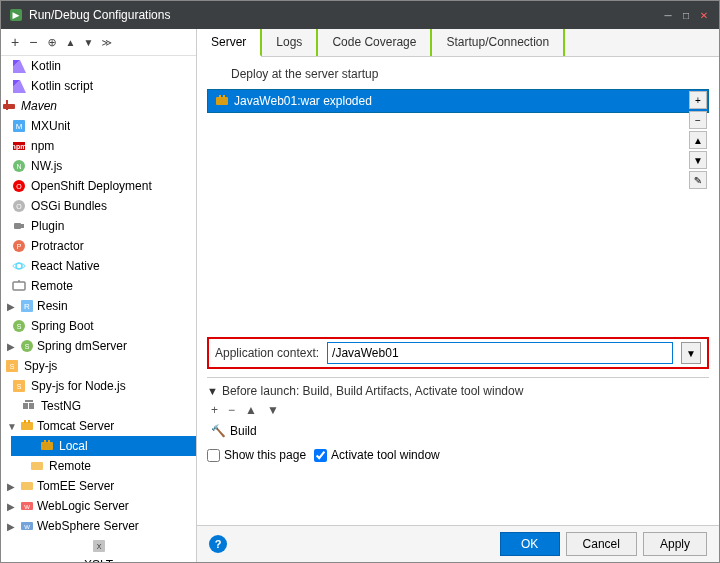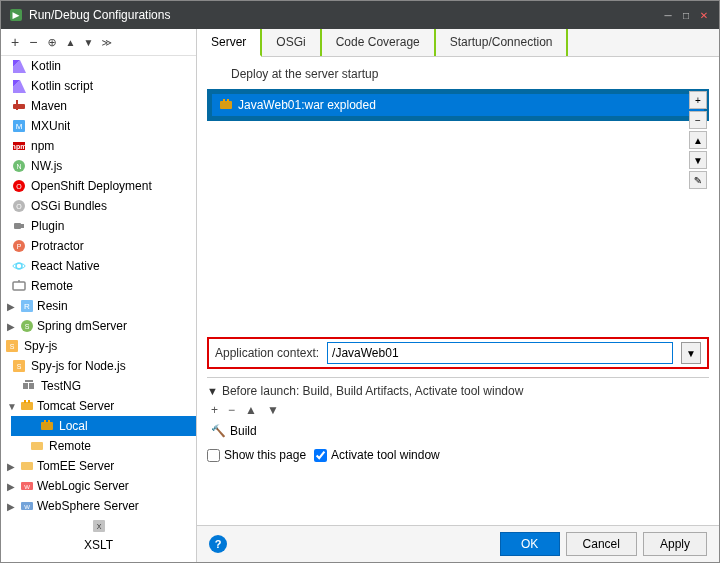--- a/index.html
+++ b/index.html
@@ -178,21 +178,21 @@
       gap: 8px;
       overflow: hidden;
     }
     .deploy-label {
       font-size: 12px;
       color: #333;
       margin-left: 24px;
     }
     .deploy-list {
       flex: 1;
-      border: 5px solid #0369a1;
+      border: 1px solid #0369a1;
       background: #e5e5e5;
       overflow-y: auto;
       position: relative;
       max-height: 260px;
     }
     .deploy-item {
       display: flex;
       align-items: center;
       padding: 3px 6px;
       gap: 4px;
@@ -423,21 +423,21 @@
         <div class="sidebar-item" style="padding-left:10px;">
           <div class="sidebar-item-icon icon-kotlin">
             <svg width="14" height="14" viewBox="0 0 14 14">
                 <polygon points="1,1 8,1 1,8" fill="#7F52FF"></polygon>
                 <polygon points="1,8 8,1 14,14 1,14" fill="#7F52FF" opacity="0.7"></polygon>
               </svg>
           </div>
           <span class="sidebar-item-label">Kotlin script</span>
         </div>
 
-        <div class="sidebar-item" style="padding-left:10px;">
+        <div class="sidebar-item" style="padding-left:0;font-style:italic;">
           <div class="sidebar-item-icon">
             <svg width="14" height="14" viewBox="0 0 14 14">
                 <rect x="1" y="5" width="12" height="5" rx="1" fill="#c0392b"></rect>
                 <rect x="4" y="1" width="2" height="10" fill="#c0392b"></rect>
               </svg>
           </div>
           <span class="sidebar-item-label">Maven</span>
         </div>
 
         <div class="sidebar-item" style="padding-left:10px;">
@@ -535,20 +535,29 @@
           <span class="expand-arrow">▶</span>
           <div class="sidebar-item-icon">
             <svg width="14" height="14" viewBox="0 0 14 14">
                 <rect x="1" y="1" width="12" height="12" rx="1" fill="#2196F3" opacity="0.6"></rect>
                 <text x="7" y="10" text-anchor="middle" font-size="8" fill="white">R</text>
               </svg>
           </div>
           <span class="sidebar-item-label">Resin</span>
         </div>
 
+        <div class="sidebar-item" style="padding-left:10px;">
+          <div class="sidebar-item-icon icon-spring">
+            <svg width="14" height="14" viewBox="0 0 14 14">
+                <circle cx="7" cy="7" r="6" fill="#6db33f" opacity="0.85"></circle>
+                <text x="7" y="10" text-anchor="middle" font-size="7" fill="white">S</text>
+              </svg>
+          </div>
+          <span class="sidebar-item-label">Spring Boot</span>
+        </div>
 
         <div class="sidebar-group" style="padding-left:6px;">
           <span class="expand-arrow">▶</span>
           <div class="sidebar-item-icon icon-spring">
             <svg width="14" height="14" viewBox="0 0 14 14">
                 <circle cx="7" cy="7" r="6" fill="#6db33f" opacity="0.85"></circle>
                 <text x="7" y="10" text-anchor="middle" font-size="7" fill="white">S</text>
               </svg>
           </div>
           <span class="sidebar-item-label">Spring dmServer</span>
@@ -661,21 +670,21 @@
       </div>
     </div>
 
     <div class="right-panel">
 
       <div class="tabs">
         <div class="tab active">
           <span>Server</span>
         </div>
         <div class="tab">
-          <span>OSGi</span>
+          <span>Logs</span>
         </div>
         <div class="tab">
           <span>Code Coverage</span>
         </div>
         <div class="tab">
           <span>Startup/Connection</span>
         </div>
       </div>
 
       <div class="panel-content">

